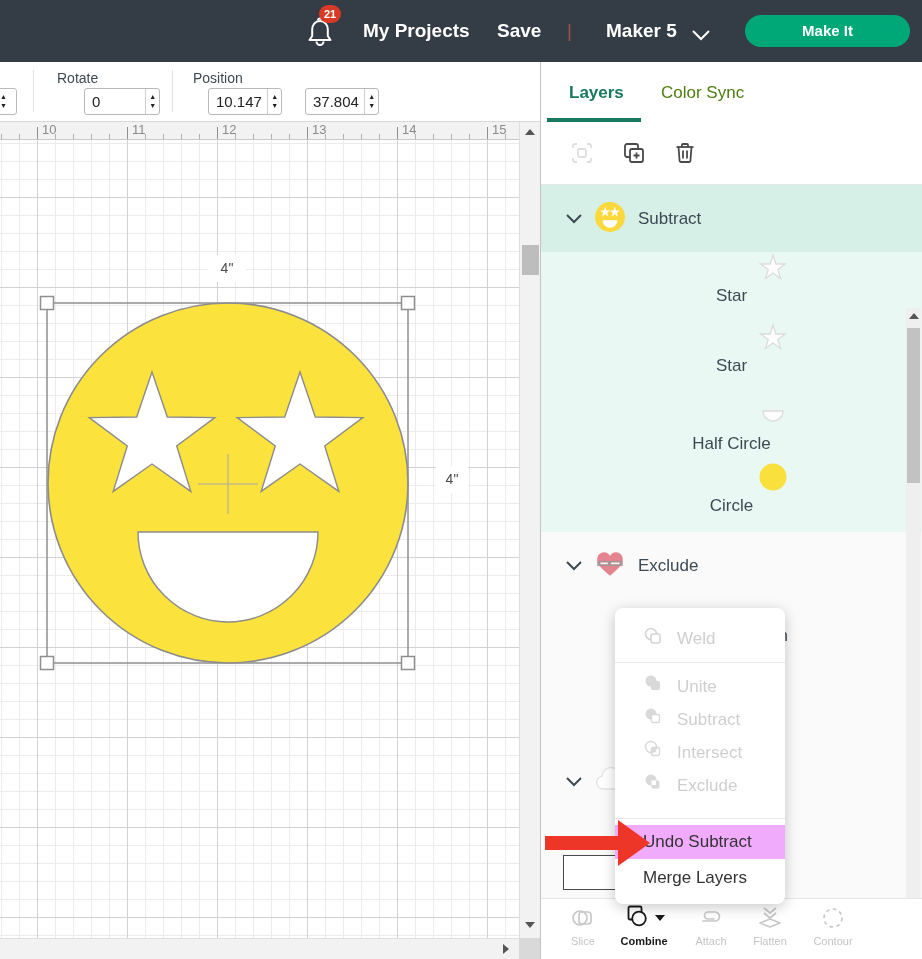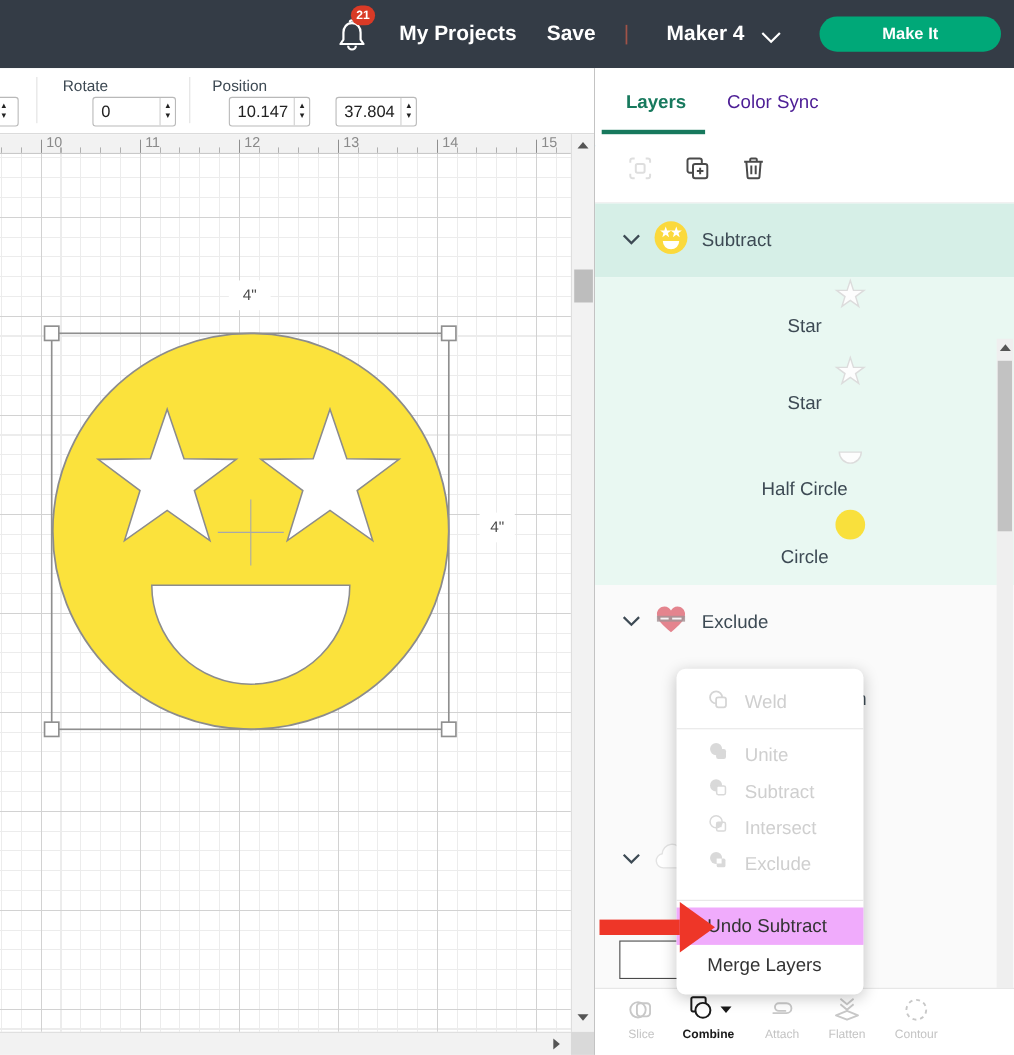--- a/index.html
+++ b/index.html
@@ -61,21 +61,21 @@
   .sb-arrow { position:absolute; width:0; height:0; }
   .arr-up    { border-left:5px solid transparent; border-right:5px solid transparent; border-bottom:6px solid #555; }
   .arr-down  { border-left:5px solid transparent; border-right:5px solid transparent; border-top:6px solid #555; }
   .arr-right { border-top:5px solid transparent; border-bottom:5px solid transparent; border-left:6px solid #555; }
 
   
   .panel { position:absolute; left:540px; top:62px; width:382px; height:897px; background:#fff; border-left:1px solid #c3c3c3; }
   .tabs { position:absolute; left:0; top:0; width:100%; height:71px; background:#fff; border-bottom:1px solid #0ea5e9; }
   .tab { position:absolute; top:0; height:62px; line-height:62px; font-size:17px; cursor:pointer; }
   .tab-layers { left:28px; color:#17795d; font-weight:600; }
-  .tab-colorsync { left:120px; color:#4c1d95; }
+  .tab-colorsync { left:120px; color:#4d7c0f; }
   .tab-underline { position:absolute; left:6px; top:56px; width:94px; height:4px; background:#17795d; }
   .icon-row { position:absolute; left:0; top:63px; width:100%; height:60px; background:#fff; border-bottom:1px solid #e8e8e8; }
   .icon-btn { position:absolute; top:15px; width:26px; height:26px; cursor:pointer; }
   .list { position:absolute; left:0; top:123px; width:100%; height:713px; background:#fafafa; }
   .layer-row { position:absolute; left:0; width:100%; display:flex; align-items:center; cursor:pointer; }
   .row-group-subtract { top:0; height:67px; background:#d6efe7; }
   .children-mint { position:absolute; left:0; top:67px; width:100%; height:280px; background:#e9f8f2; }
   .child-row { position:absolute; left:0; width:100%; height:70px; display:flex; align-items:center; cursor:pointer;flex-direction:column; }
   .row-group-exclude { top:347px; height:67px; background:#fafafa; }
   .layer-label { font-size:17px; color:#3d4a54; }
@@ -123,21 +123,21 @@
       <svg width="28" height="32" viewBox="0 0 28 32">
         <path d="M14 6 C9 6 6.2 10 6.2 14.5 L6.2 21 L3.5 25 L24.5 25 L21.8 21 L21.8 14.5 C21.8 10 19 6 14 6 Z" fill="none" stroke="#fff" stroke-width="2" stroke-linejoin="round"></path>
         <path d="M10.5 26.5 a3.5 3.5 0 0 0 7 0" fill="none" stroke="#fff" stroke-width="2"></path>
         <path d="M12 5.5 a2 2 0 0 1 4 0" fill="none" stroke="#fff" stroke-width="2"></path>
       </svg>
     </span>
     <span class="badge">21</span>
     <span class="nav-item nav-myprojects">My Projects</span>
     <span class="nav-item nav-save">Save</span>
     <span class="nav-item nav-divider">|</span>
-    <span class="nav-item nav-machine">Maker 4</span>
+    <span class="nav-item nav-machine">Maker 5</span>
     <span class="machine-chevron">
       <svg width="18" height="11" viewBox="0 0 18 11">
           <polyline points="1,1 9,9 17,1" fill="none" stroke="#fff" stroke-width="2"></polyline>
         </svg>
     </span>
     <button class="makeit">Make It</button>
   </div>
 
   <div class="toolbar">
     <div class="spin-box" style="left:-10px; top:26px; width:27px;">

